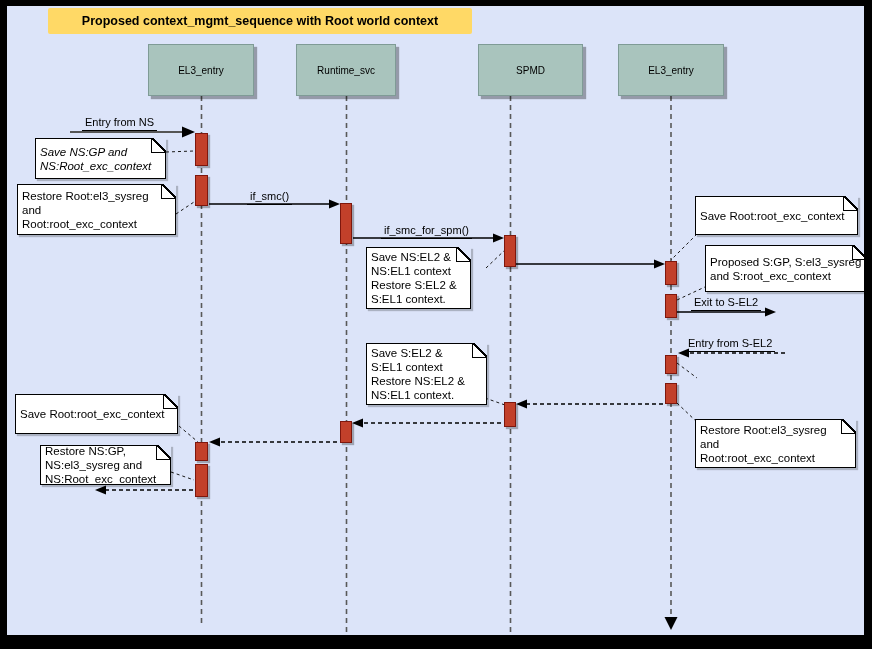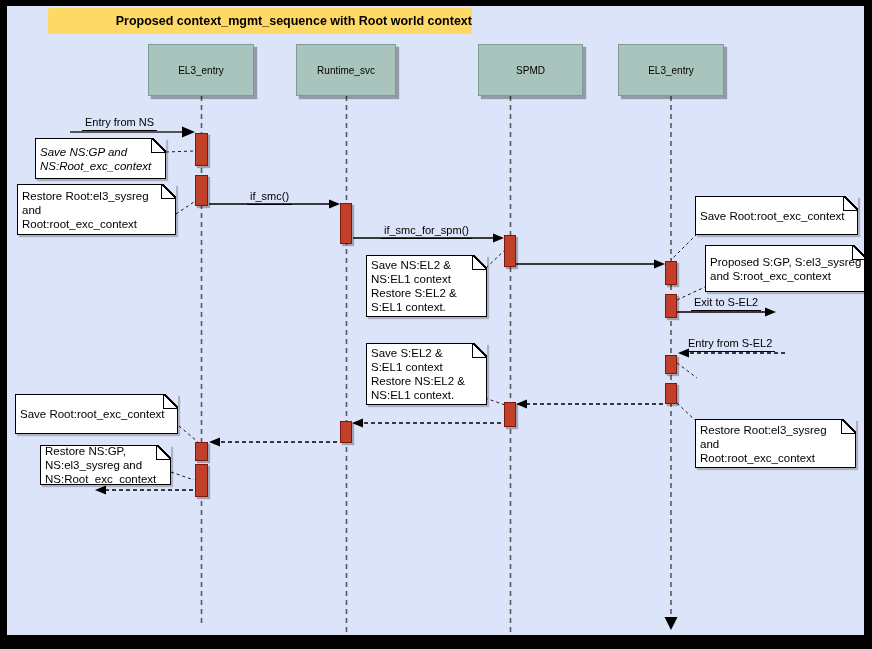--- a/index.html
+++ b/index.html
@@ -15,21 +15,21 @@
     font-family:"Liberation Sans","DejaVu Sans",sans-serif;color:#000;
   }
   .canvas{
     position:absolute;left:7px;top:6px;width:857px;height:629px;
     background:var(--background);overflow:hidden;
   }
   .wires{position:absolute;left:0;top:0;}
   .title{
     position:absolute;left:41px;top:2px;width:424px;height:26px;
     background:var(--title-bg);border-radius:2px;
-    font-size:12.5px;font-weight:bold;text-align:right;line-height:26px;color:var(--title-text);
+    font-size:12.5px;font-weight:bold;text-align:center;line-height:26px;color:var(--title-text);
   }
   .actor{
     position:absolute;top:38px;height:52px;background:var(--actor-fill);
     border:1px solid var(--actor-border);box-shadow:3px 3px 1px rgba(0,0,0,0.32);
     display:flex;align-items:center;justify-content:center;font-size:10px;
   }
   .bar{
     position:absolute;background:var(--activation-fill);
     border:1px solid var(--activation-border);box-shadow:2px 2px 1px rgba(0,0,0,0.28);
   }
@@ -129,21 +129,21 @@
   <div class="bar" style="left:497px;top:396px;width:12px;height:25px;"></div>
   <div class="bar" style="left:333px;top:415px;width:12px;height:22px;"></div>
   <div class="bar" style="left:188px;top:436px;width:13px;height:19px;"></div>
   <div class="bar" style="left:188px;top:458px;width:13px;height:33px;"></div>
 
   <div class="note" style="left:28px;top:132px;width:131px;height:41px;font-style:italic;">Save NS:GP and
 NS:Root_exc_context</div>
   <div class="note" style="left:10px;top:178px;width:159px;height:51px;">Restore Root:el3_sysreg
 and
 Root:root_exc_context</div>
-  <div class="note" style="left:359px;top:249px;width:121px;height:62px;">Save NS:EL2 &amp;
+  <div class="note" style="left:359px;top:241px;width:105px;height:62px;">Save NS:EL2 &amp;
 NS:EL1 context
 Restore S:EL2 &amp;
 S:EL1 context.</div>
   <div class="note" style="left:688px;top:190px;width:163px;height:39px;">Save Root:root_exc_context</div>
   <div class="note" style="left:698px;top:239px;width:162px;height:47px;">Proposed S:GP, S:el3_sysreg
 and S:root_exc_context</div>
   <div class="note" style="left:688px;top:413px;width:161px;height:49px;">Restore Root:el3_sysreg
 and
 Root:root_exc_context</div>
   <div class="note" style="left:359px;top:337px;width:121px;height:62px;">Save S:EL2 &amp;

